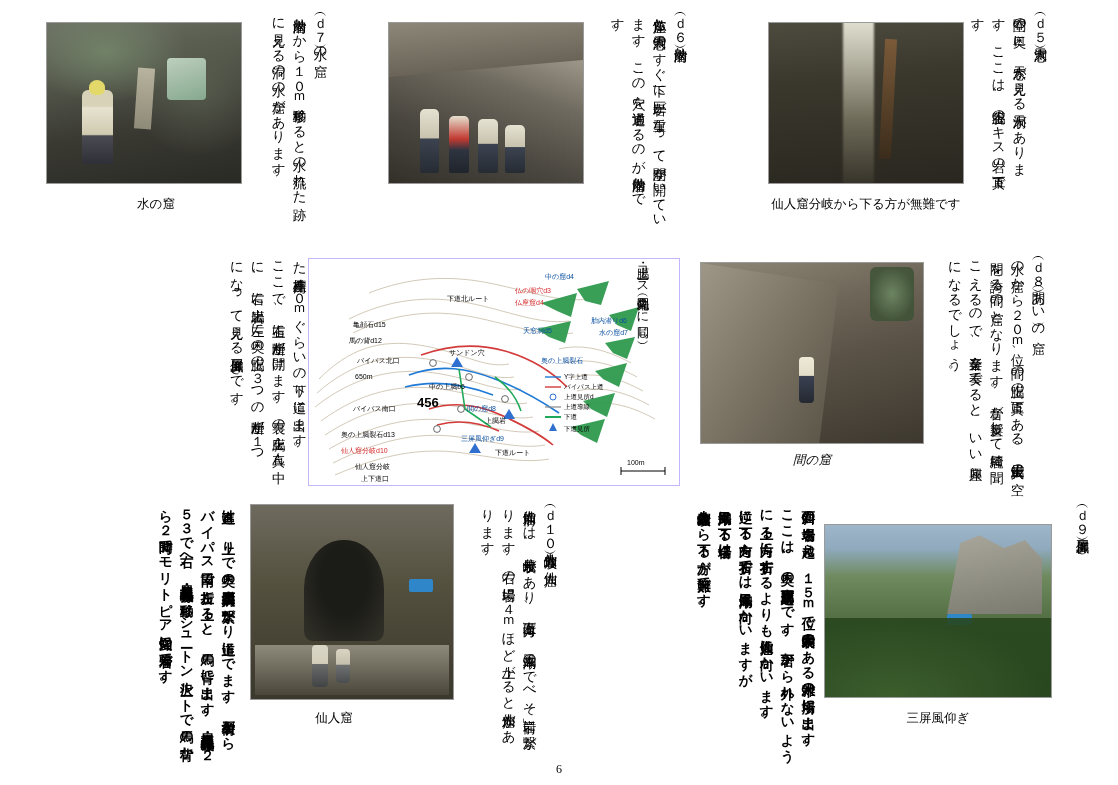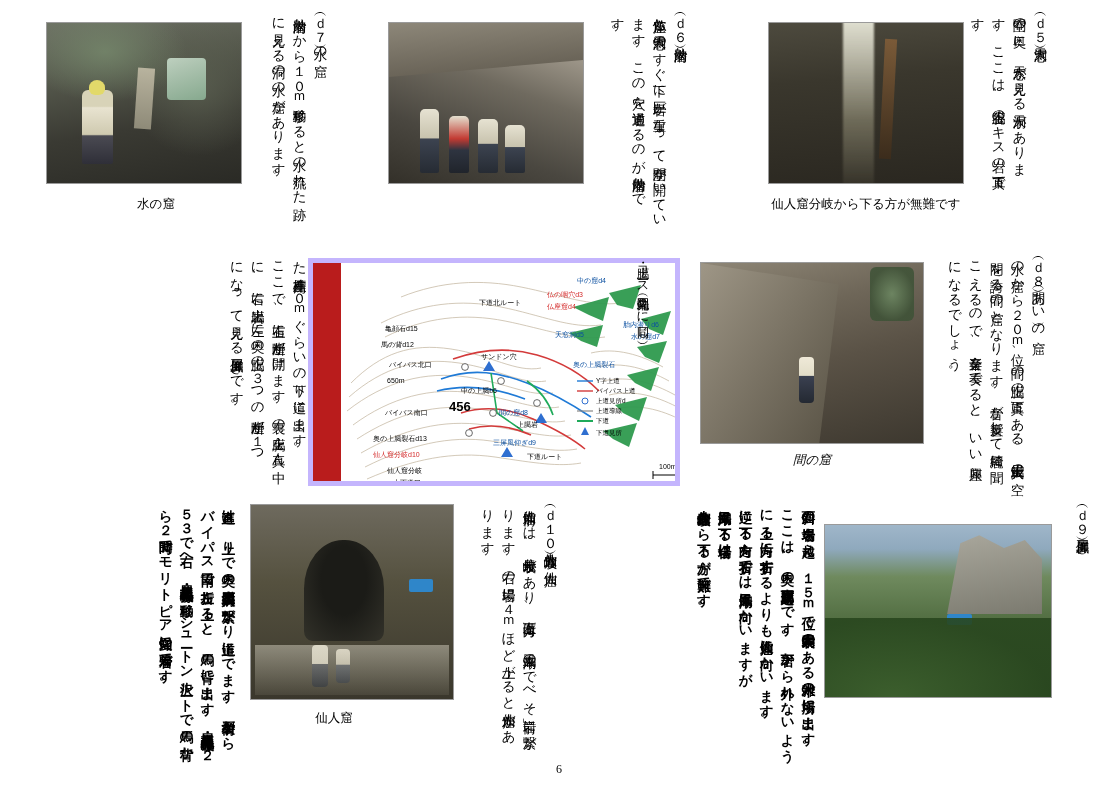--- a/index.html
+++ b/index.html
@@ -141,24 +141,23 @@
     clip-path: polygon(0 100%, 14% 10%, 34% 0, 60% 16%, 82% 6%, 100% 30%, 100% 100%);
   }
   .art-sanpei:after{
     content:""; position:absolute; left:0; bottom:0; width:100%; height:46%;
     background: radial-gradient(ellipse at 30% 100%, rgba(60,95,45,.95), rgba(40,70,30,.9) 70%);
   }
 
   
   .mapbox {
     position:absolute;
-    border:5px solid #c4b5fd;
-    background:#b91c1c;
+    border:1px solid #c4b5fd;
+    background:#a21caf;
     overflow:hidden;
-    padding-left:28px;
   }
 </style>
 </head>
 <body>
 
 <div class="page">
 
   <div class="photo" style="left:46px; top:22px; width:196px; height:162px;">
     <div class="ph-inner art-mizu">
         <div class="fig-a"></div>
@@ -338,18 +337,19 @@
 逆に下る方向を右折では鳳来湖に向かいますが
 鳳来湖に下る場合は、
 仙人窟分岐から下る方が無難です。</div>
 
   <div class="photo" style="left:824px; top:524px; width:228px; height:174px;">
     <div class="ph-inner art-sanpei">
       <div style="position:absolute; left:54%; top:52%; width:11%; height:6%;
                   background:#2f86c9; border-radius:2px;"></div>
     </div>
   </div>
+  <div class="cap" style="left:824px; top:710px; width:228px;">三屏風仰ぎ</div>
 
   <div class="vtext" style="position:absolute; left:1066px; top:500px; height:140px; width:26px;">（ｄ９）三屏風仰ぎ</div>
 
   <div class="pageno">6</div>
 
 </div>
 
 </body></html>

